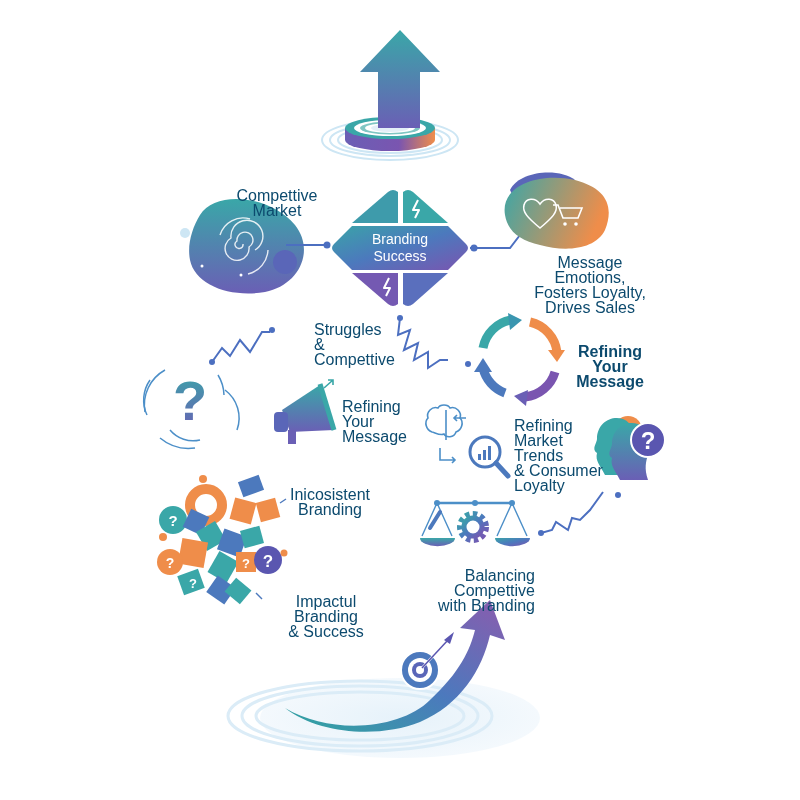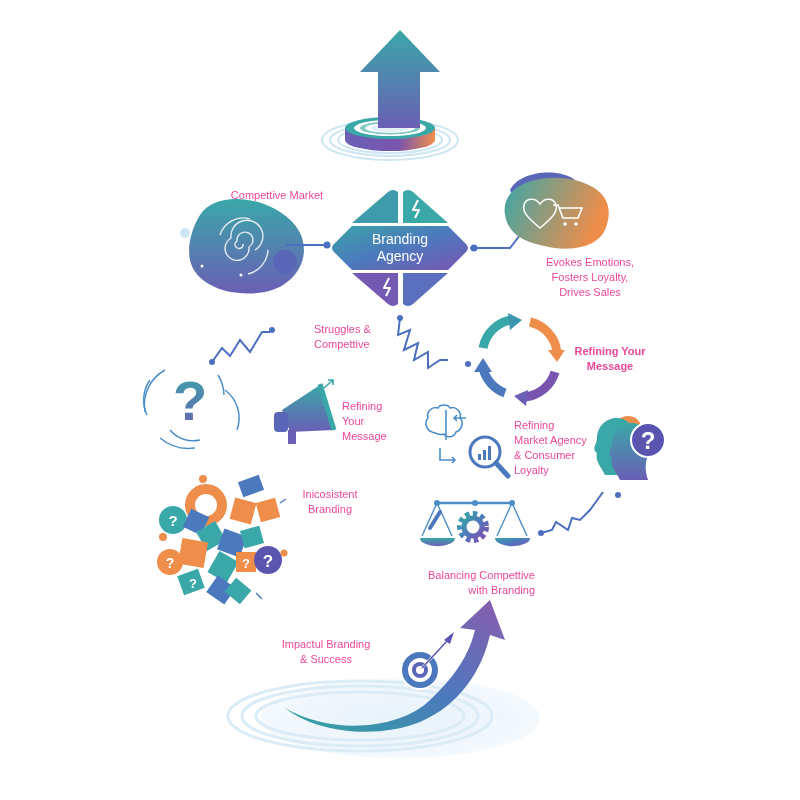--- a/index.html
+++ b/index.html
@@ -1,17 +1,17 @@
 <!DOCTYPE html>
 <html><head>
 <meta charset="utf-8">
 <style>
   html, body { margin: 0; padding: 0; }
   body { width: 800px; height: 800px; background: #ffffff; position: relative; overflow: hidden; font-family: "Liberation Sans", sans-serif; }
-  .lbl { position: absolute; color: #ec4899; font-size: 11px; line-height: 15px; text-align: center; }
+  .lbl { position: absolute; color: #0c4a6e; font-size: 16px; line-height: 15px; text-align: center; }
   .lbl span { display: block; }
   svg { position: absolute; overflow: visible; }
 </style>
 </head>
 <body>
 
 <svg width="800" height="800" style="left:0;top:0">
   <defs>
     <linearGradient id="gTP" x1="0" y1="0" x2="0" y2="1">
       <stop offset="0" stop-color="#3aa7a8"></stop>
@@ -209,25 +209,25 @@
     <path d="M444 640 L454 632 L450 644 Z" fill="#5a56b0"></path>
   </g>
 </svg>
 
 <div class="lbl" style="left:222px;top:188px;width:110px;">
   <span>Compettive Market</span>
 </div>
 
 <div class="lbl" style="left:350px;top:231px;width:100px;color:#ffffff;font-size:14px;line-height:17px;">
   <span>Branding</span>
-  <span>Agency</span>
+  <span>Success</span>
 </div>
 
 <div class="lbl" style="left:530px;top:255px;width:120px;">
-  <span>Evokes Emotions,</span>
+  <span>Message Emotions,</span>
   <span>Fosters Loyalty,</span>
   <span>Drives Sales</span>
 </div>
 
 <div class="lbl" style="left:278px;top:322px;width:80px;text-align:left;margin-left:36px;">
   <span>Struggles &amp;</span>
   <span>Compettive</span>
 </div>
 
 <div class="lbl" style="left:342px;top:383px;width:70px;text-align:left;margin-top:16px;">
@@ -236,31 +236,31 @@
   <span>Message</span>
 </div>
 
 <div class="lbl" style="left:562px;top:344px;width:96px;font-weight:bold;">
   <span>Refining Your</span>
   <span>Message</span>
 </div>
 
 <div class="lbl" style="left:514px;top:418px;width:90px;text-align:left;">
   <span>Refining</span>
-  <span>Market Agency</span>
+  <span>Market Trends</span>
   <span>&amp; Consumer</span>
   <span>Loyalty</span>
 </div>
 
 <div class="lbl" style="left:290px;top:487px;width:80px;">
   <span>Inicosistent</span>
   <span>Branding</span>
 </div>
 
-<div class="lbl" style="left:266px;top:594px;width:120px;margin-top:43px;">
+<div class="lbl" style="left:266px;top:594px;width:120px;">
   <span>Impactul Branding</span>
   <span>&amp; Success</span>
 </div>
 
 <div class="lbl" style="left:405px;top:568px;width:130px;text-align:right;">
   <span>Balancing Compettive</span>
   <span>with Branding</span>
 </div>
 
 </body></html>

